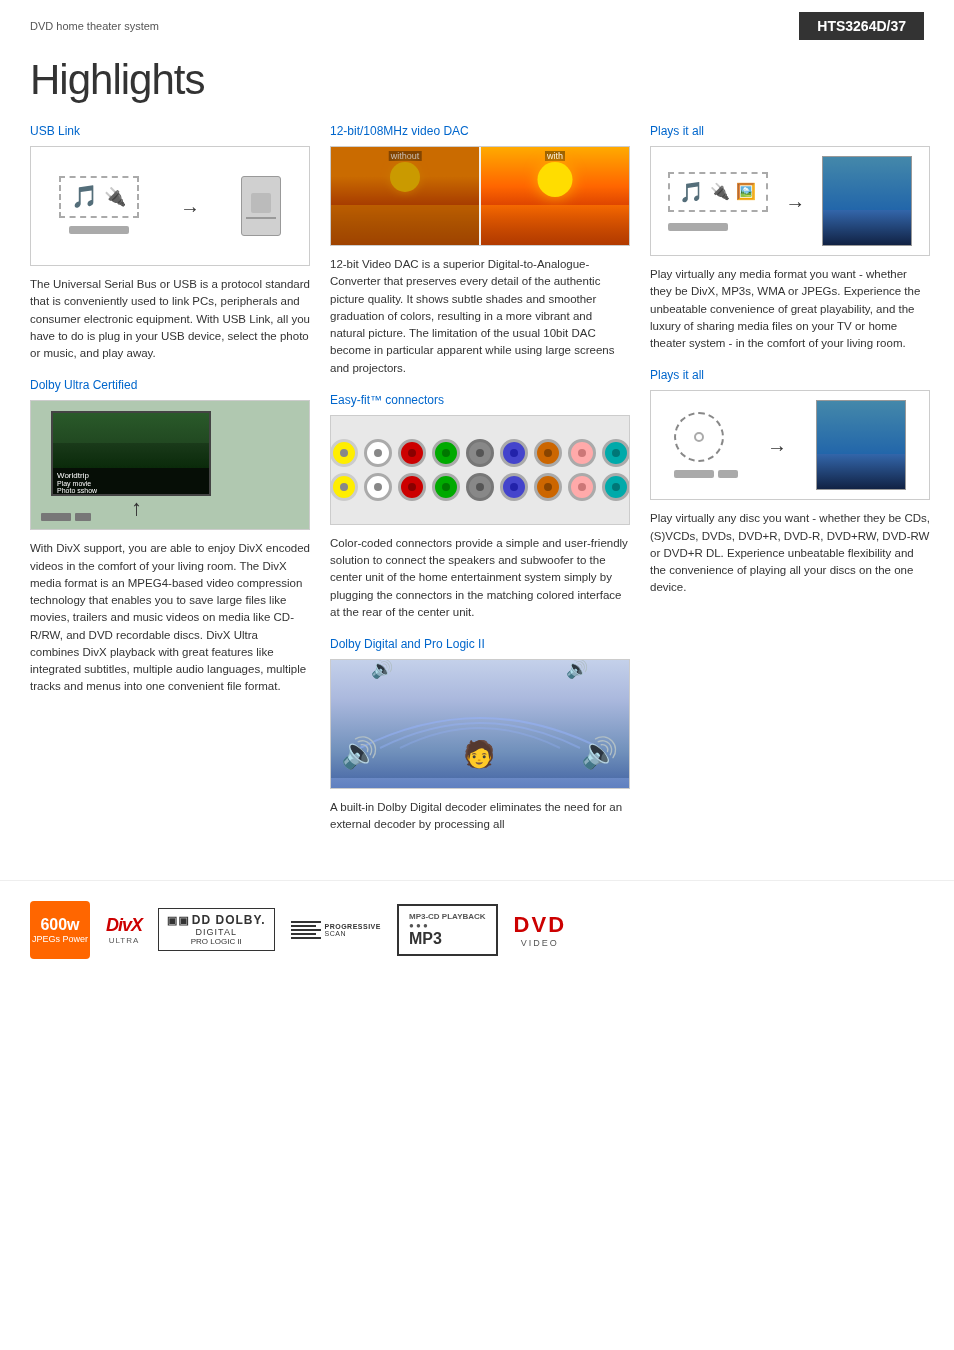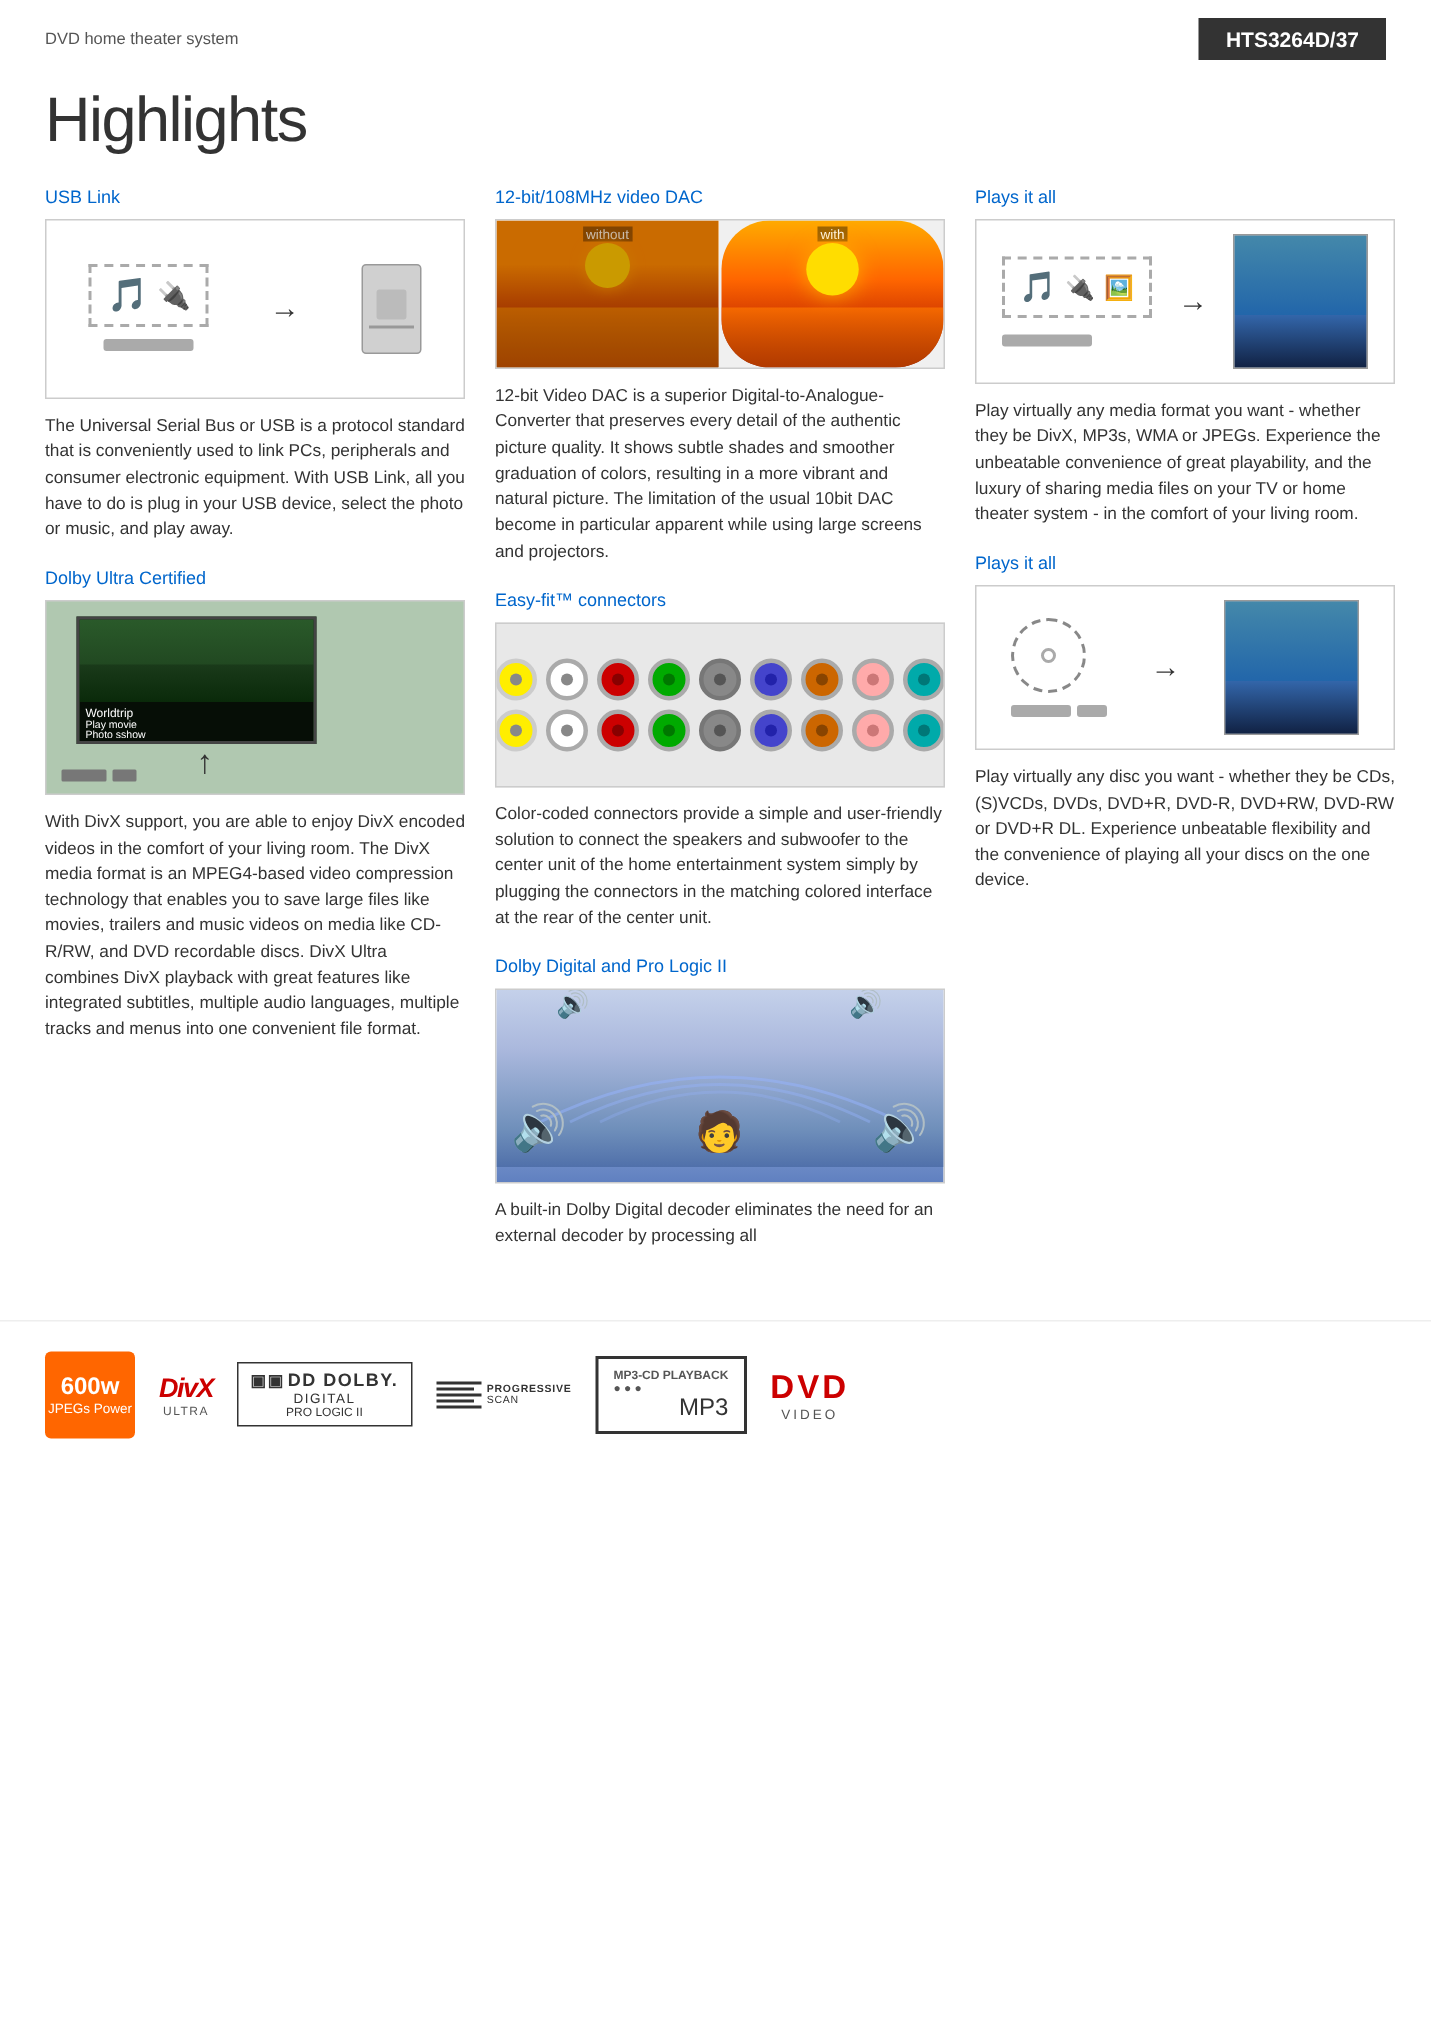--- a/index.html
+++ b/index.html
@@ -411,21 +411,21 @@
 
     <div class="section-title">12-bit/108MHz video DAC</div>
     <div class="img-box dac-img">
       <div class="dac-panel dac-left-img">
         <div class="dac-label">without</div>
         <div class="sun"></div>
         <div class="water-reflection"></div>
 
         <div style="position:absolute; inset:0; background:rgba(80,40,0,0.3);"></div>
       </div>
-      <div class="dac-panel dac-right-img" style="background:linear-gradient(180deg,#ffaa00 0%,#ff6600 40%,#cc3300 70%,#881100 100%);border-radius:32px;">
+      <div class="dac-panel dac-right-img" style="background:linear-gradient(180deg,#ffaa00 0%,#ff6600 40%,#cc3300 70%,#881100 100%);">
         <div class="dac-label">with</div>
         <div class="sun" style="background:#ffdd00; box-shadow:0 0 15px #ffaa00; width:35px; height:35px;"></div>
         <div class="water-reflection" style="background:linear-gradient(180deg,rgba(255,120,0,0.7),rgba(180,60,0,0.95));"></div>
       </div>
     </div>
     <div class="section-body">12-bit Video DAC is a superior Digital-to-Analogue-Converter that preserves every detail of the authentic picture quality. It shows subtle shades and smoother graduation of colors, resulting in a more vibrant and natural picture. The limitation of the usual 10bit DAC become in particular apparent while using large screens and projectors.</div>
 
     <div class="section-title">Easy-fit™ connectors</div>
     <div class="img-box connectors-img">
 
@@ -591,21 +591,21 @@
     <div class="prog-text">
       <div style="font-size:7px; font-weight:bold;">PROGRESSIVE</div>
       <div style="font-size:7px;">SCAN</div>
     </div>
   </div>
 
   <div class="logo-item">
     <div style="border:2px solid #333; padding:6px 10px; font-size:14px; font-weight:bold; color:#333;">
       <div style="font-size:8px; color:#555;">MP3-CD PLAYBACK</div>
       <div style="font-size:8px; color:#555;">● ● ●</div>
-      <div style="font-size:16px; font-weight:normal; color:#333; text-align:right;">MP3</div>
+      <div style="font-size:16px; font-weight:bold; color:#333; text-align:left;">MP3</div>
     </div>
   </div>
 
   <div class="logo-item logo-dvd">
     <div class="logo-dvd-top">DVD</div>
     <div class="logo-dvd-bot">VIDEO</div>
   </div>
 
 </div>
 

